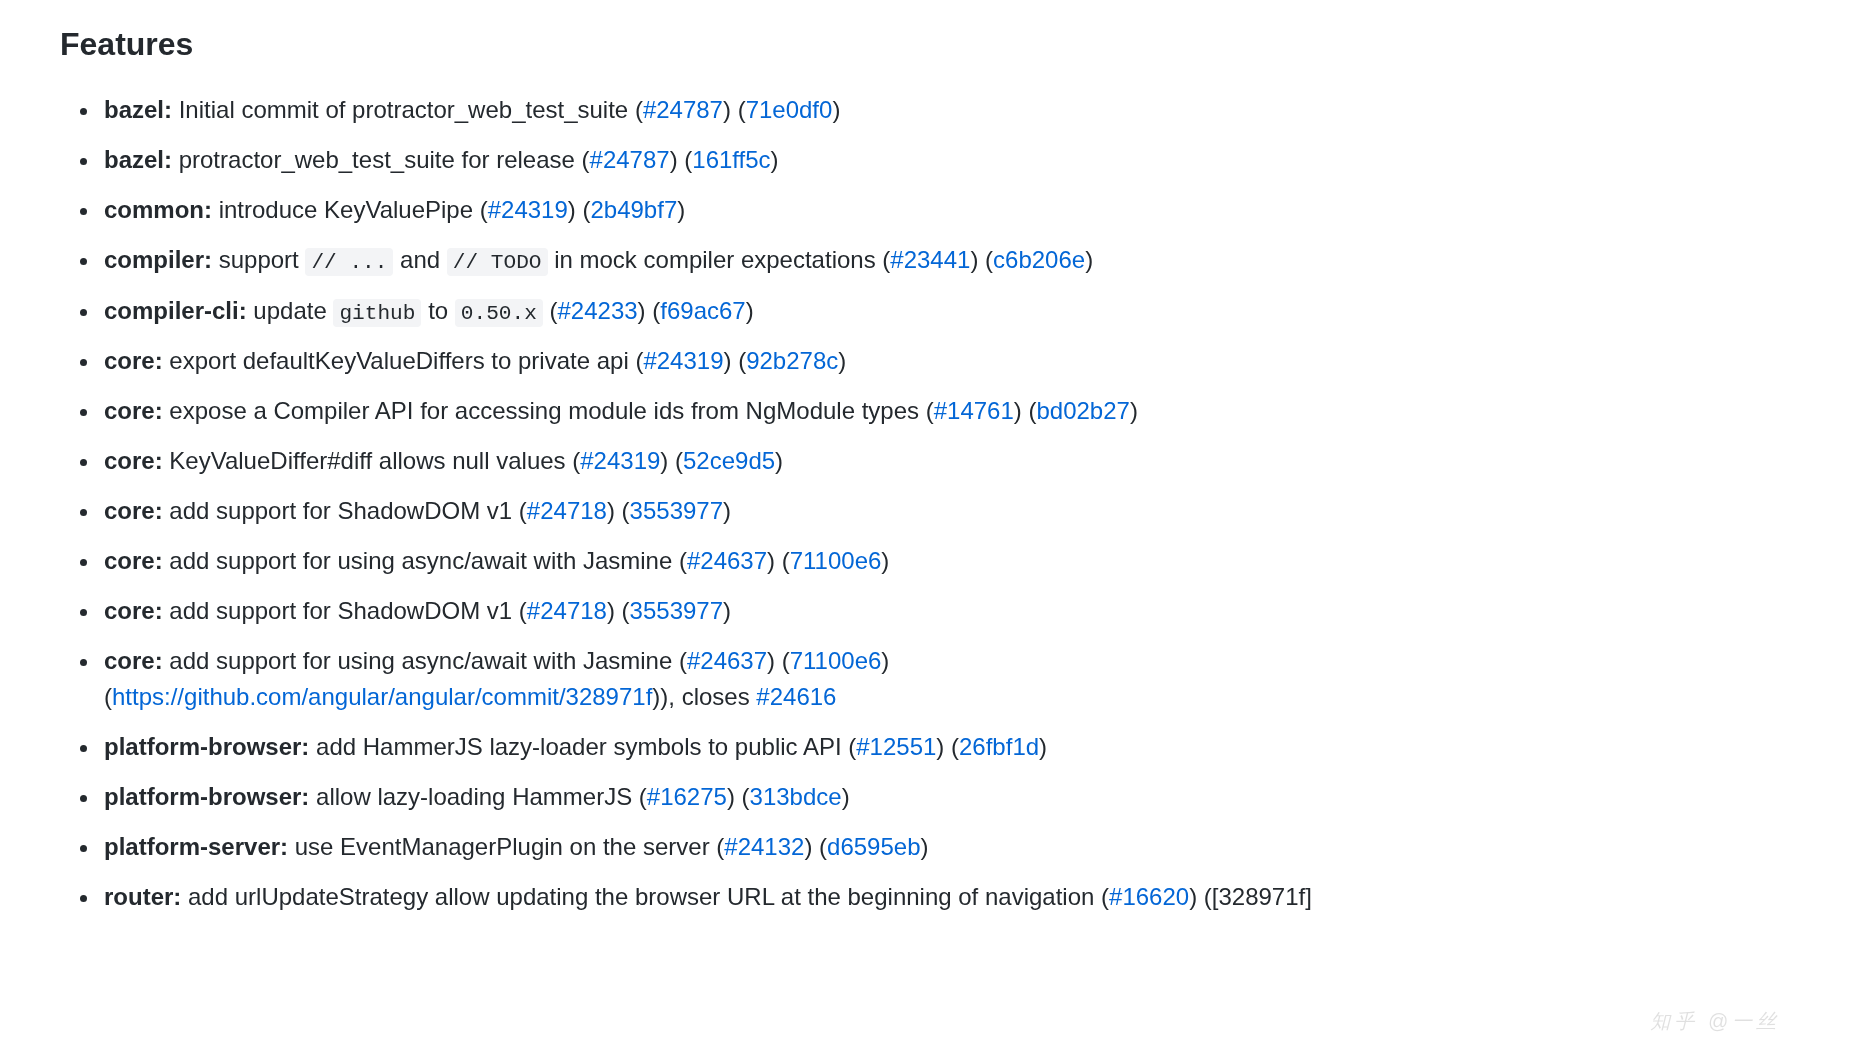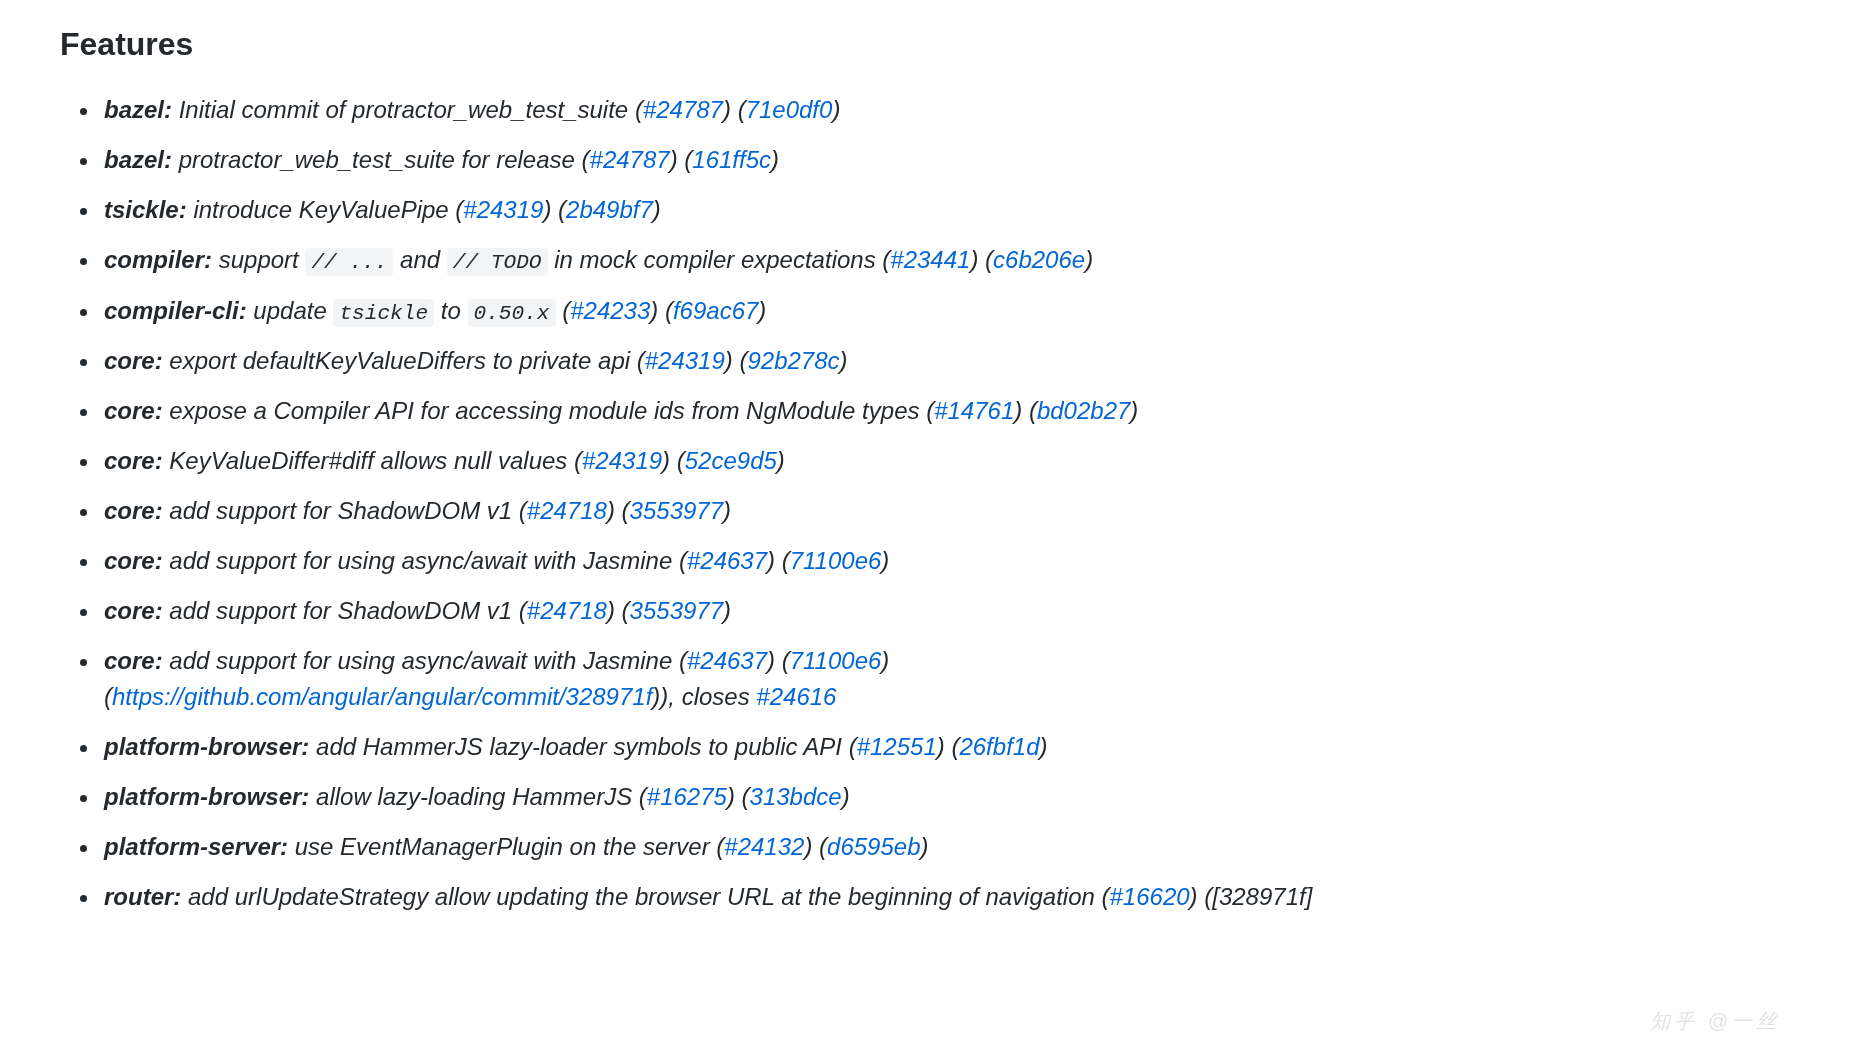--- a/index.html
+++ b/index.html
@@ -22,21 +22,20 @@
     margin: 10px 0 24px 0;
     color: #24292e;
   }
   ul.list {
     margin: 0;
     padding-left: 40px;
   }
   ul.list li {
     margin: 0 0 14px 0;
     padding-left: 4px;
-    font-style: italic;
   }
   ul.list li::marker {
     color: #24292e;
     font-size: 0.9em;
   }
   strong.mod {
     font-weight: 600;
   }
   a.link {
     color: #0366d6;
@@ -62,23 +61,23 @@
   }
 </style>
 </head>
 <body>
 
 <div class="wrap">
   <h2 class="features">Features</h2>
   <ul class="list" id="features-list">
       <li><strong class="mod">bazel:</strong> Initial commit of protractor_web_test_suite (<a class="link" href="#">#24787</a>) (<a class="link" href="#">71e0df0</a>)</li>
       <li><strong class="mod">bazel:</strong> protractor_web_test_suite for release (<a class="link" href="#">#24787</a>) (<a class="link" href="#">161ff5c</a>)</li>
-      <li><strong class="mod">tsickle:</strong> introduce KeyValuePipe (<a class="link" href="#">#24319</a>) (<a class="link" href="#">2b49bf7</a>)</li>
+      <li><strong class="mod">common:</strong> introduce KeyValuePipe (<a class="link" href="#">#24319</a>) (<a class="link" href="#">2b49bf7</a>)</li>
       <li><strong class="mod">compiler:</strong> support <code class="inline">// ...</code> and <code class="inline">// TODO</code> in mock compiler expectations (<a class="link" href="#">#23441</a>) (<a class="link" href="#">c6b206e</a>)</li>
-      <li><strong class="mod">compiler-cli:</strong> update <code class="inline">tsickle</code> to <code class="inline">0.50.x</code> (<a class="link" href="#">#24233</a>) (<a class="link" href="#">f69ac67</a>)</li>
+      <li><strong class="mod">compiler-cli:</strong> update <code class="inline">github</code> to <code class="inline">0.50.x</code> (<a class="link" href="#">#24233</a>) (<a class="link" href="#">f69ac67</a>)</li>
       <li><strong class="mod">core:</strong> export defaultKeyValueDiffers to private api (<a class="link" href="#">#24319</a>) (<a class="link" href="#">92b278c</a>)</li>
       <li><strong class="mod">core:</strong> expose a Compiler API for accessing module ids from NgModule types (<a class="link" href="#">#14761</a>) (<a class="link" href="#">bd02b27</a>)</li>
       <li><strong class="mod">core:</strong> KeyValueDiffer#diff allows null values (<a class="link" href="#">#24319</a>) (<a class="link" href="#">52ce9d5</a>)</li>
       <li><strong class="mod">core:</strong> add support for ShadowDOM v1 (<a class="link" href="#">#24718</a>) (<a class="link" href="#">3553977</a>)</li>
       <li><strong class="mod">core:</strong> add support for using async/await with Jasmine (<a class="link" href="#">#24637</a>) (<a class="link" href="#">71100e6</a>)</li>
       <li><strong class="mod">core:</strong> add support for ShadowDOM v1 (<a class="link" href="#">#24718</a>) (<a class="link" href="#">3553977</a>)</li>
       <li><strong class="mod">core:</strong> add support for using async/await with Jasmine (<a class="link" href="#">#24637</a>) (<a class="link" href="#">71100e6</a>) (<a class="link" href="#">https://github.com/angular/angular/commit/328971f</a>)), closes <a class="link" href="#">#24616</a></li>
       <li><strong class="mod">platform-browser:</strong> add HammerJS lazy-loader symbols to public API (<a class="link" href="#">#12551</a>) (<a class="link" href="#">26fbf1d</a>)</li>
       <li><strong class="mod">platform-browser:</strong> allow lazy-loading HammerJS (<a class="link" href="#">#16275</a>) (<a class="link" href="#">313bdce</a>)</li>
       <li><strong class="mod">platform-server:</strong> use EventManagerPlugin on the server (<a class="link" href="#">#24132</a>) (<a class="link" href="#">d6595eb</a>)</li>

